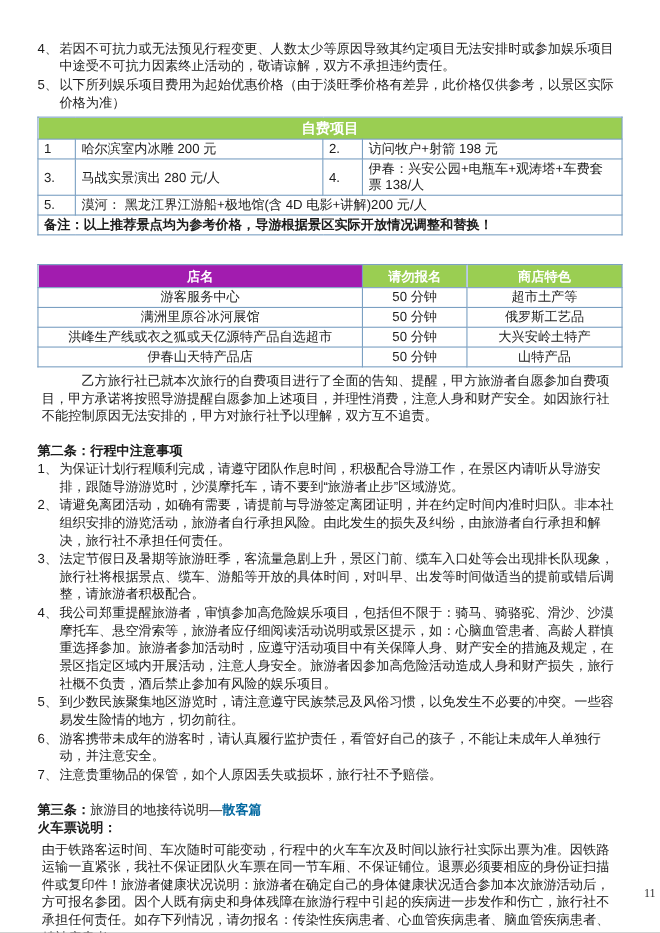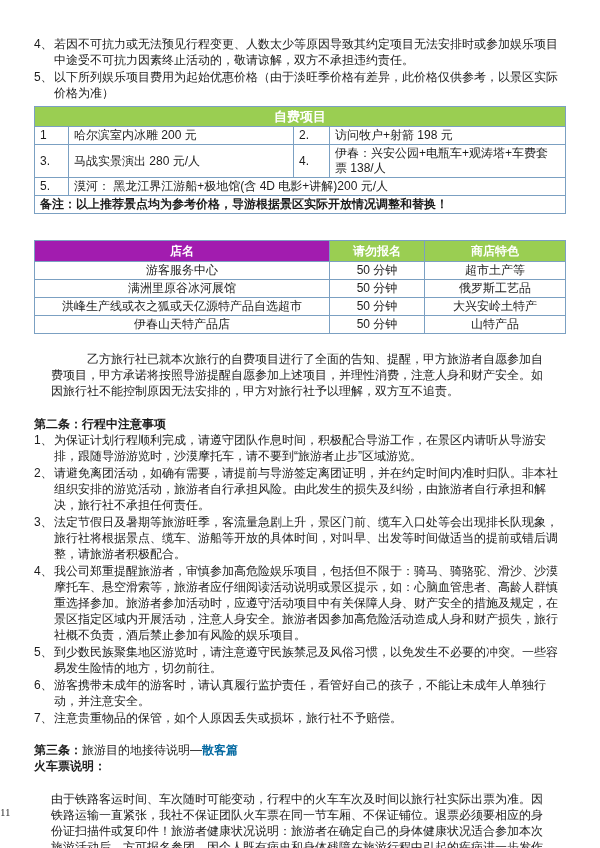--- a/index.html
+++ b/index.html
@@ -30,24 +30,24 @@
   .shop-table td{text-align:center;}
   .shop-table .hdr{background:#9ace52;color:#ffffff;font-weight:bold;
                    text-align:center;font-size:12px;line-height:18px;}
   .fee-table{margin-top:5px;}
   .shop-table{margin-top:26px;}
   .agree-par{margin-top:20px;text-indent:3em;}
   .sec-heading{font-weight:bold;margin-top:16px;}
   .sec3-main{font-weight:normal;}
   .sec3-highlight{font-weight:bold;}
   .sub-heading{font-weight:bold;}
-  .plain-par{margin:17px;}
+  .plain-par{margin:4px;}
   .page-num{
     position:absolute;left:0;right:4px;bottom:28px;
-    text-align:left;
+    text-align:right;
     font-family:"Liberation Serif","DejaVu Serif",serif;
     font-size:11px;color:#333;
   }
 </style>
 </head>
 <body>
 
 <div class="page">
 
   <div class="num-item">

